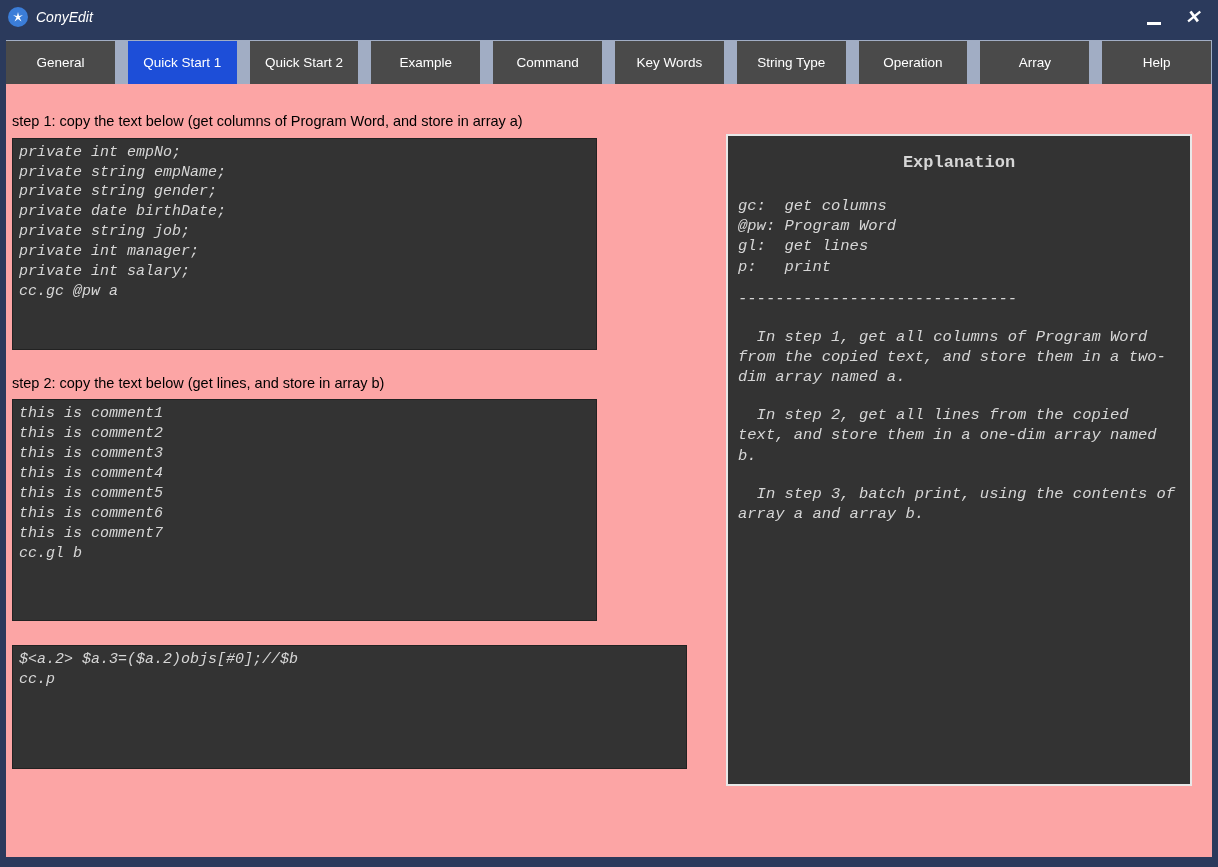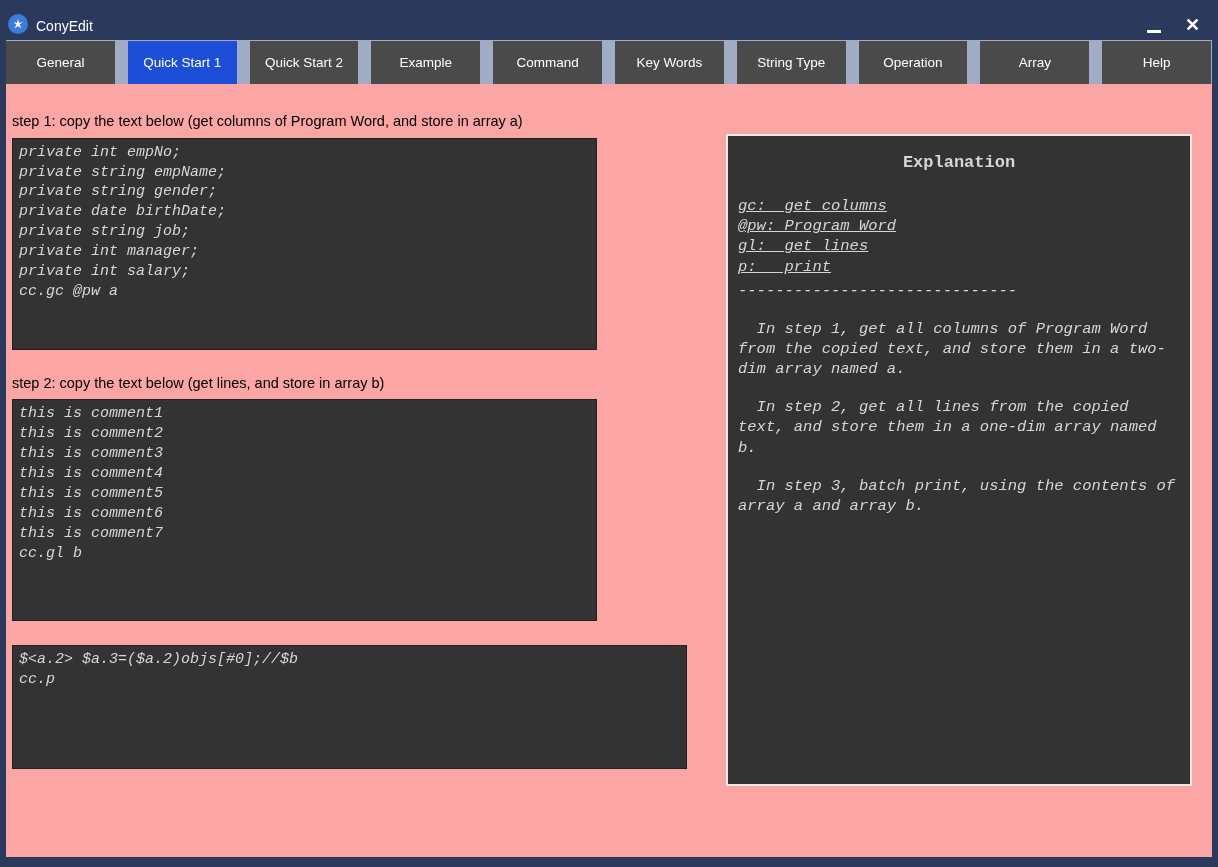--- a/index.html
+++ b/index.html
@@ -7,23 +7,24 @@
       font-family: -apple-system, BlinkMacSystemFont, "Segoe UI", Arial, sans-serif;
       background: #2b3a5c;
       width: 1218px;
       height: 867px;
       overflow: hidden;
     }
     .titlebar {
       height: 34px;
       background: #2b3a5c;
       display: flex;
-      align-items: flex-end;
+      align-items: center;
       padding: 0 8px;
       color: #ffffff;
+      font-style: italic;
     }
     .titlebar-icon {
       width: 20px;
       height: 20px;
       border-radius: 50%;
       background: #3b7dd8;
       display: flex;
       align-items: center;
       justify-content: center;
       margin-right: 8px;
@@ -132,22 +133,21 @@
     }
     .explanation-title {
       text-align: center;
       font-weight: bold;
       font-size: 17px;
       margin-bottom: 22px;
       font-style: normal;
     }
     .explanation-legend {
       white-space: pre;
-      margin-bottom: 4px;
-      text-decoration: underline;
+      margin-bottom: 12px;
     }
     .explanation-divider {
       letter-spacing: 0;
       white-space: pre;
     }
     .explanation-para {
       margin-top: 18px;
       text-indent: 2ch;
       line-height: 1.3;
     }

